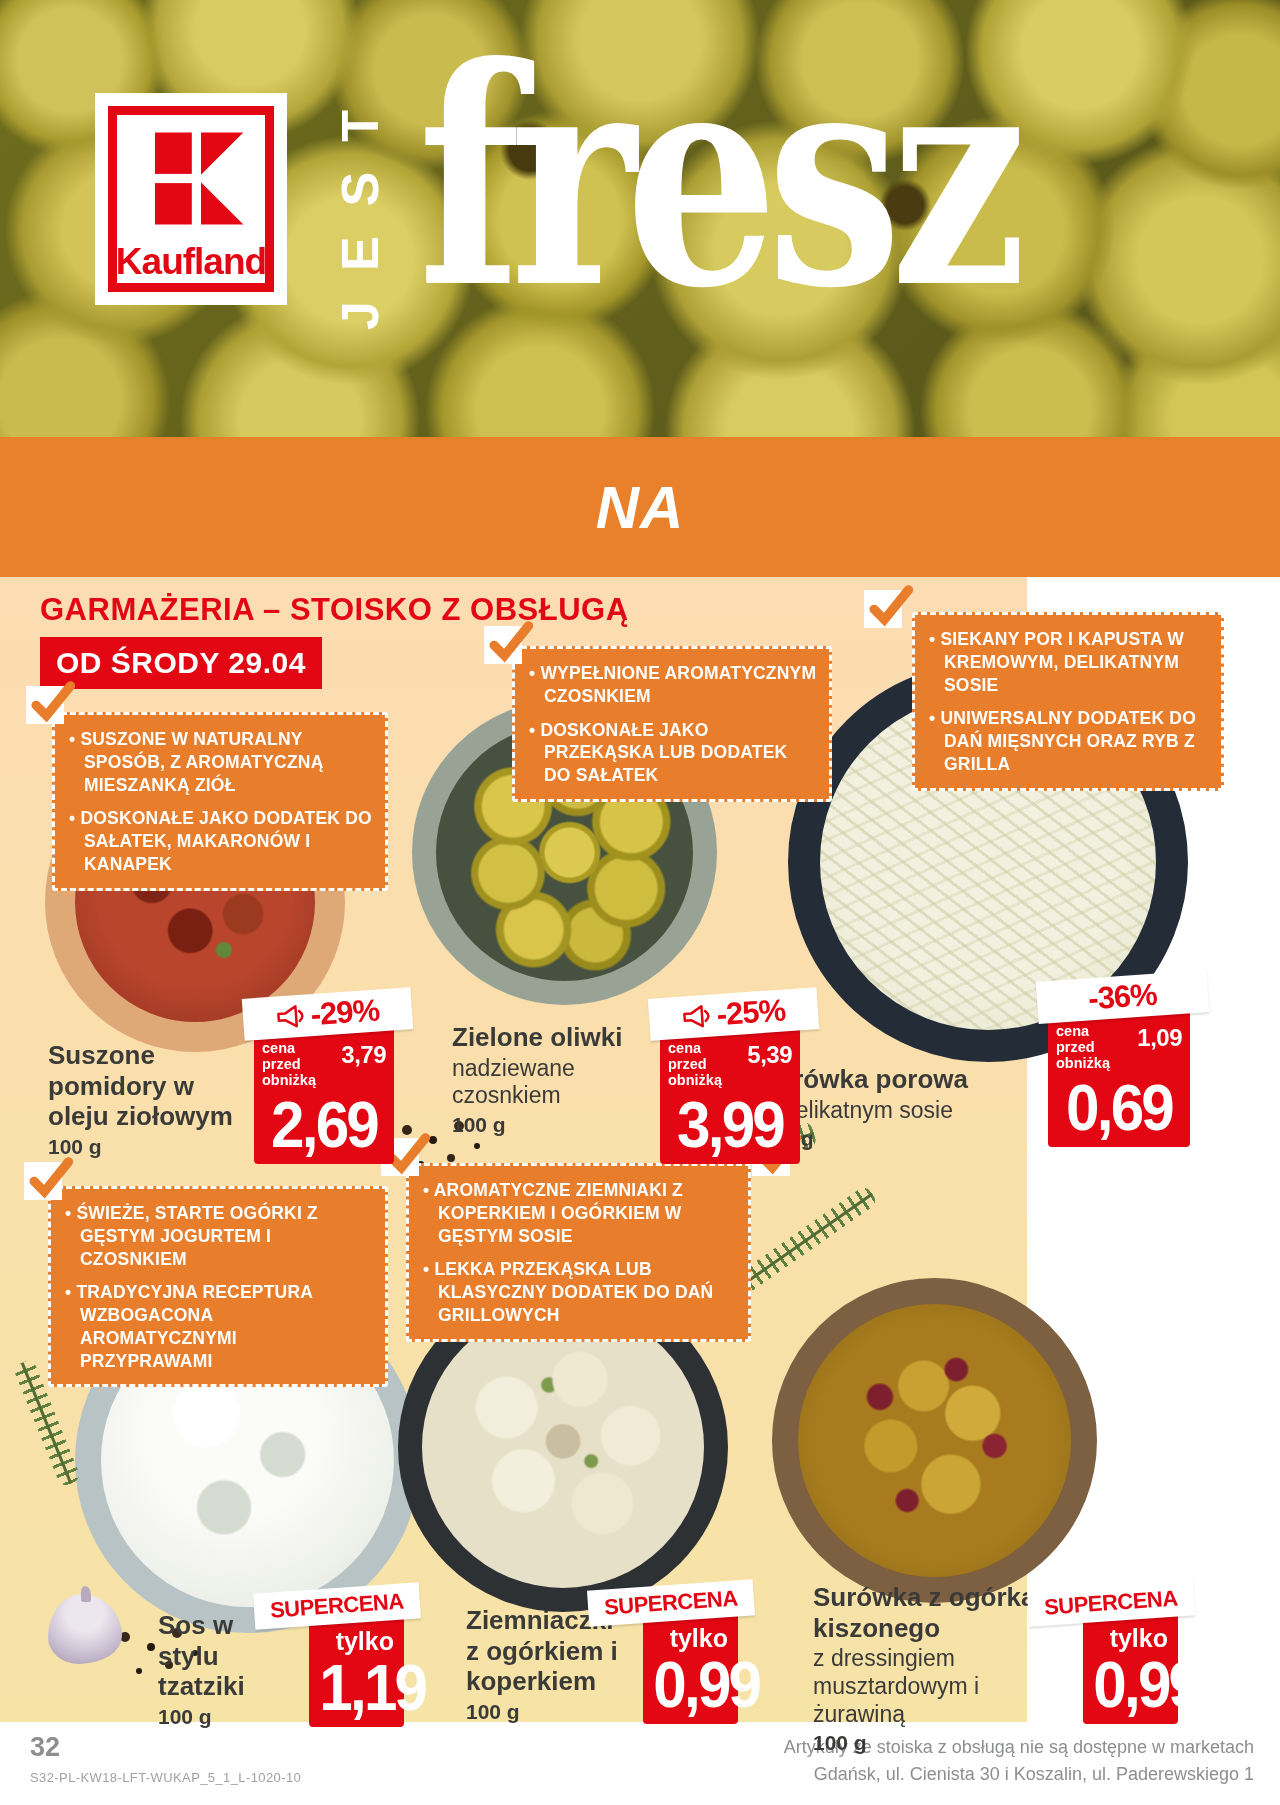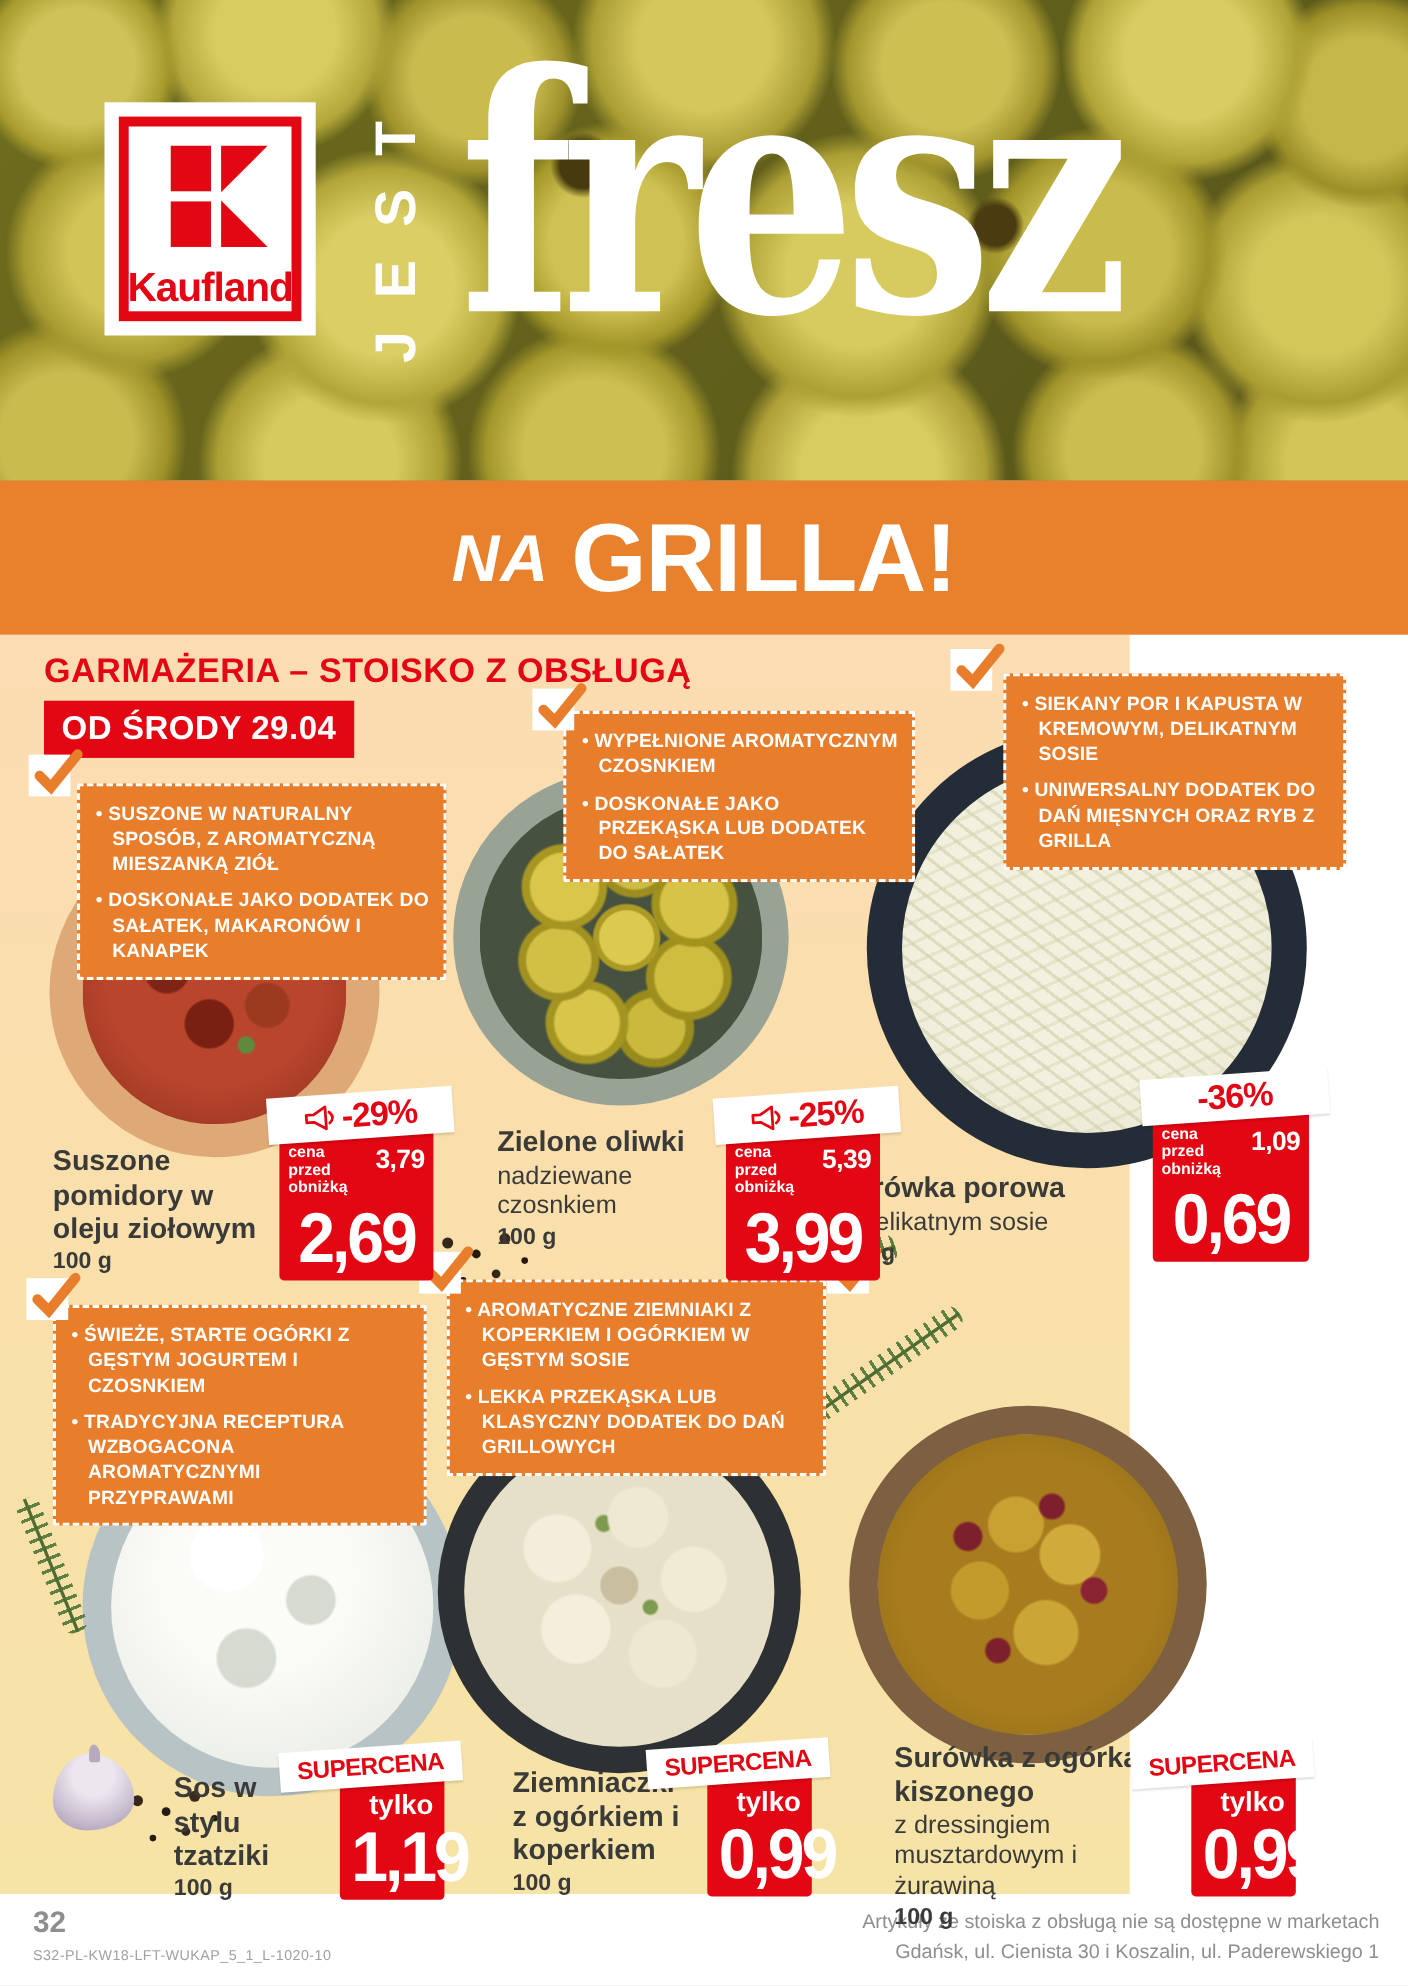--- a/index.html
+++ b/index.html
@@ -179,21 +179,20 @@
         <path d="M50 54 L96 100 L50 100 Z" fill="#e30613"></path>
       </svg>
       <div class="logo-word">Kaufland</div>
     </div>
     <div class="jest">JEST</div>
     <div class="fresz">fresz</div>
   </div>
 
   <div class="band">
     <span class="na">NA</span>
-    <span class="grilla">GRILLA!</span>
   </div>
 
   <div class="content">
     <div class="sec-head">GARMAŻERIA – STOISKO Z OBSŁUGĄ</div>
     <div class="date-badge">OD ŚRODY 29.04</div>
 
     <div class="chk" style="left:26px;top:109px;">
         <svg viewBox="0 0 40 40">
           <path d="M7 22 L16 31 L37 5" stroke="#e87d2b" stroke-width="8" fill="none" stroke-linecap="round"></path>
         </svg>
@@ -217,21 +216,21 @@
         <svg viewBox="0 0 40 40">
           <path d="M7 22 L16 31 L37 5" stroke="#e87d2b" stroke-width="8" fill="none" stroke-linecap="round"></path>
         </svg>
       </div>
     <div class="chk" style="left:752px;top:561px;">
         <svg viewBox="0 0 40 40">
           <path d="M7 22 L16 31 L37 5" stroke="#e87d2b" stroke-width="8" fill="none" stroke-linecap="round"></path>
         </svg>
       </div>
 
-    <div class="bul" style="left:52px;top:135px;width:336px;margin-left:18px;">
+    <div class="bul" style="left:52px;top:135px;width:336px;">
       <div class="bi">SUSZONE W NATURALNY SPOSÓB, Z AROMATYCZNĄ MIESZANKĄ ZIÓŁ</div>
       <div class="bi">DOSKONAŁE JAKO DODATEK DO SAŁATEK, MAKARONÓW I KANAPEK</div>
     </div>
     <div class="bul" style="left:512px;top:69px;width:320px;">
       <div class="bi">WYPEŁNIONE AROMATYCZNYM CZOSNKIEM</div>
       <div class="bi">DOSKONAŁE JAKO PRZEKĄSKA LUB DODATEK DO SAŁATEK</div>
     </div>
     <div class="bul" style="left:912px;top:35px;width:312px;">
       <div class="bi">SIEKANY POR I KAPUSTA W KREMOWYM, DELIKATNYM SOSIE</div>
       <div class="bi">UNIWERSALNY DODATEK DO DAŃ MIĘSNYCH ORAZ RYB Z GRILLA</div>

